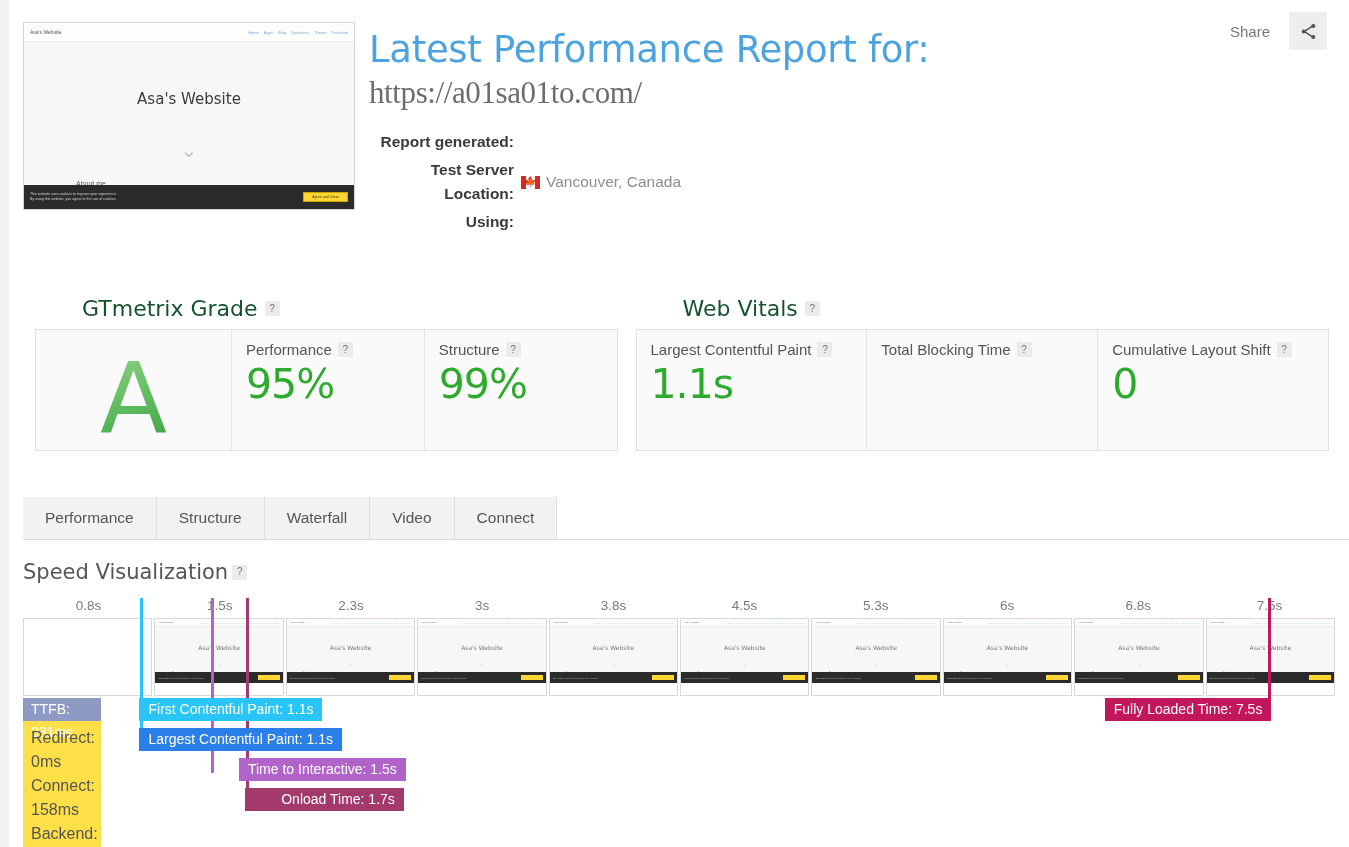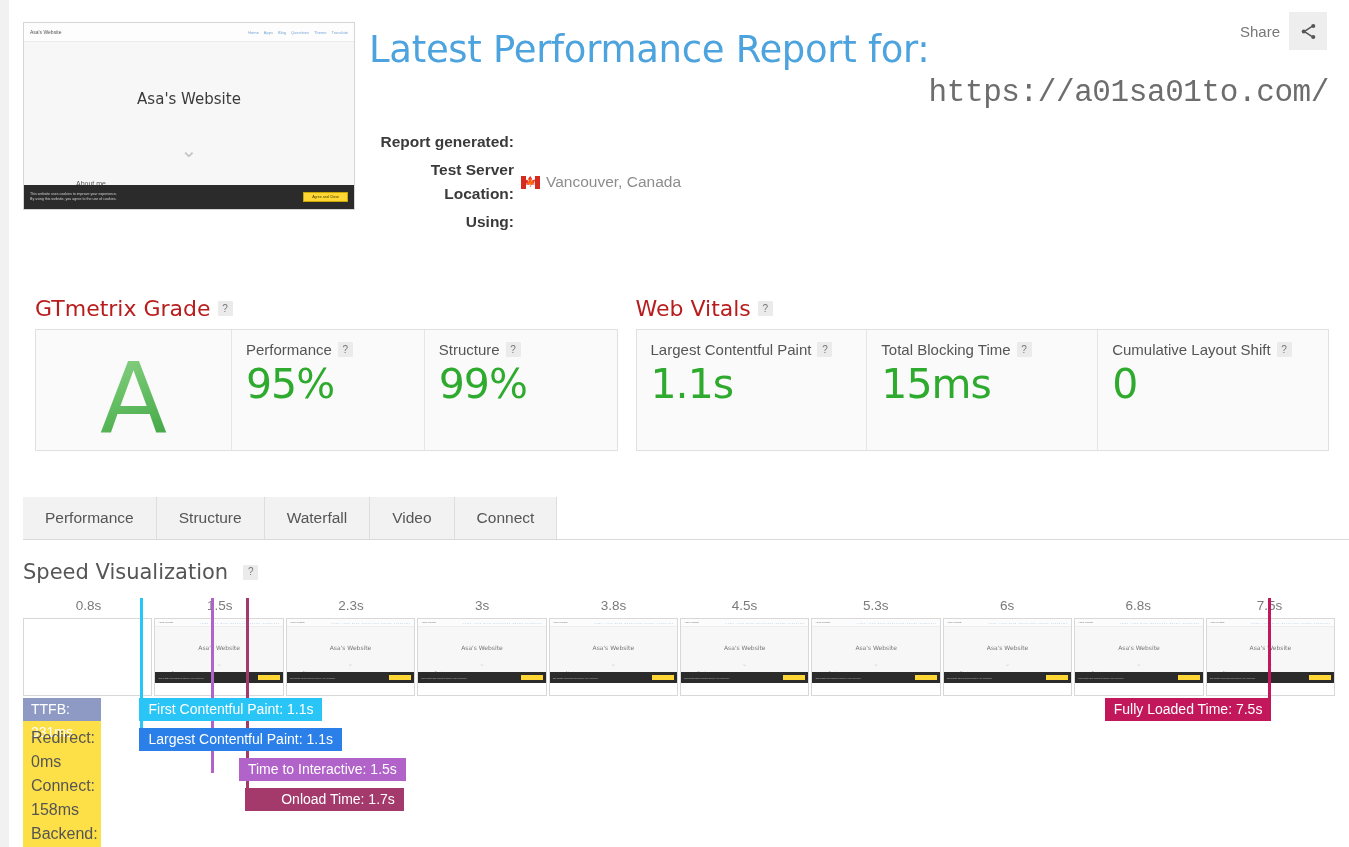--- a/index.html
+++ b/index.html
@@ -67,23 +67,23 @@
   }
 
   .head-main { margin-left: 346px; padding-right: 20px; }
   .report-title {
     font-family: "DejaVu Sans", sans-serif;
     font-size: 37px; color: #4ca3dd; font-weight: 400;
     line-height: 1.18; letter-spacing: -0.3px;
     margin: 0; padding-top: 6px;
   }
   .report-url {
-    font-family: Liberation Mono, monospace;
+    font-family: Liberation Serif, serif;
     font-size: 31px; color: #6d6d6d; font-weight: 400;
-    line-height: 1.25; margin: 2px 0 0 0; letter-spacing: -0.4px; text-align: right;
+    line-height: 1.25; margin: 2px 0 0 0; letter-spacing: -0.4px;
   }
 
   .meta { margin-top: 18px; font-size: 15.5px; }
   .meta-row { display: flex; margin-bottom: 4px; line-height: 1.55; }
   .meta-label {
     width: 152px; text-align: right; color: #3a3a3a;
     font-weight: bold; padding-right: 7px; flex: none;
   }
   .meta-val { color: #8d8d8d; display: flex; align-items: center; }
   .flag-ca {
@@ -99,42 +99,42 @@
   .flag-ca::after { right: 0; }
   .flag-leaf {
     position: absolute; left: 5px; right: 5px; top: 0; bottom: 0;
     display: flex; align-items: center; justify-content: center;
     color: #d52b1e; font-size: 10px; line-height: 1;
   }
   .chrome-ico { width: 17px; height: 17px; margin-right: 6px; flex: none; }
 
   .share {
     position: absolute; right: 22px; top: 12px;
-    display: flex; align-items: center; gap: 9px;
+    display: flex; align-items: center; gap: 19px;
   }
   .share-txt { font-size: 15px; color: #777; }
   .share-btn {
     width: 38px; height: 38px; background: #eeeeee;
     display: flex; align-items: center; justify-content: center;
     cursor: pointer;
   }
 
   
   .scores {
     display: flex; gap: 18px; margin: 62px 0 0 26px; padding-right: 20px;
   }
   .score-block { }
   .score-block.grade { width: 588px; }
   .score-block.vitals { width: 700px; }
   .block-head {
     display: flex; align-items: center; gap: 7px; margin-bottom: 8px;
   }
   .block-title {
     font-family: "DejaVu Sans", sans-serif;
-    font-size: 22px; color: #b91c1c; font-weight: 400;
+    font-size: 22px; color: #14532d; font-weight: 400; margin-left: 47px;
   }
   .qmark {
     display: inline-flex; align-items: center; justify-content: center;
     width: 15px; height: 15px; background: #ebebeb; color: #777;
     font-size: 10px; cursor: pointer; line-height: 1;
     border-radius: 1px;
   }
   .cards {
     display: flex; border: 1px solid #e0e0e0;
     background: #fafafa; height: 122px;
@@ -176,21 +176,21 @@
   .tab.active {
     background: #ffffff; color: #3f94d4;
     border-top: 3px solid #3f94d4;
     padding-top: 9px;
     border-right: 1px solid #dedede;
   }
   .tabs-filler { flex: 1; border-bottom: 0; }
 
   
   .sv { margin: 20px 0 0 14px; padding-right: 14px; }
-  .sv-head { display: flex; align-items: center; gap: 15px; }
+  .sv-head { display: flex; align-items: center; gap: 4px; }
   .sv-title {
     font-family: "DejaVu Sans", sans-serif;
     font-size: 21px; color: #555; font-weight: 400;
   }
 
   .film-wrap { position: relative; margin-top: 14px; }
   .ticks { display: flex; height: 20px; }
   .tick {
     flex: 1; text-align: center; font-size: 13.5px; color: #7a7a7a;
   }
@@ -365,21 +365,20 @@
             <span>Largest Contentful Paint</span>
             <span class="qmark">?</span>
           </div>
           <div class="card-val">1.1s</div>
         </div>
         <div class="card">
           <div class="card-label">
             <span>Total Blocking Time</span>
             <span class="qmark">?</span>
           </div>
-          <div class="card-val">15ms</div>
         </div>
         <div class="card">
           <div class="card-label">
             <span>Cumulative Layout Shift</span>
             <span class="qmark">?</span>
           </div>
           <div class="card-val">0</div>
         </div>
       </div>
     </div>

